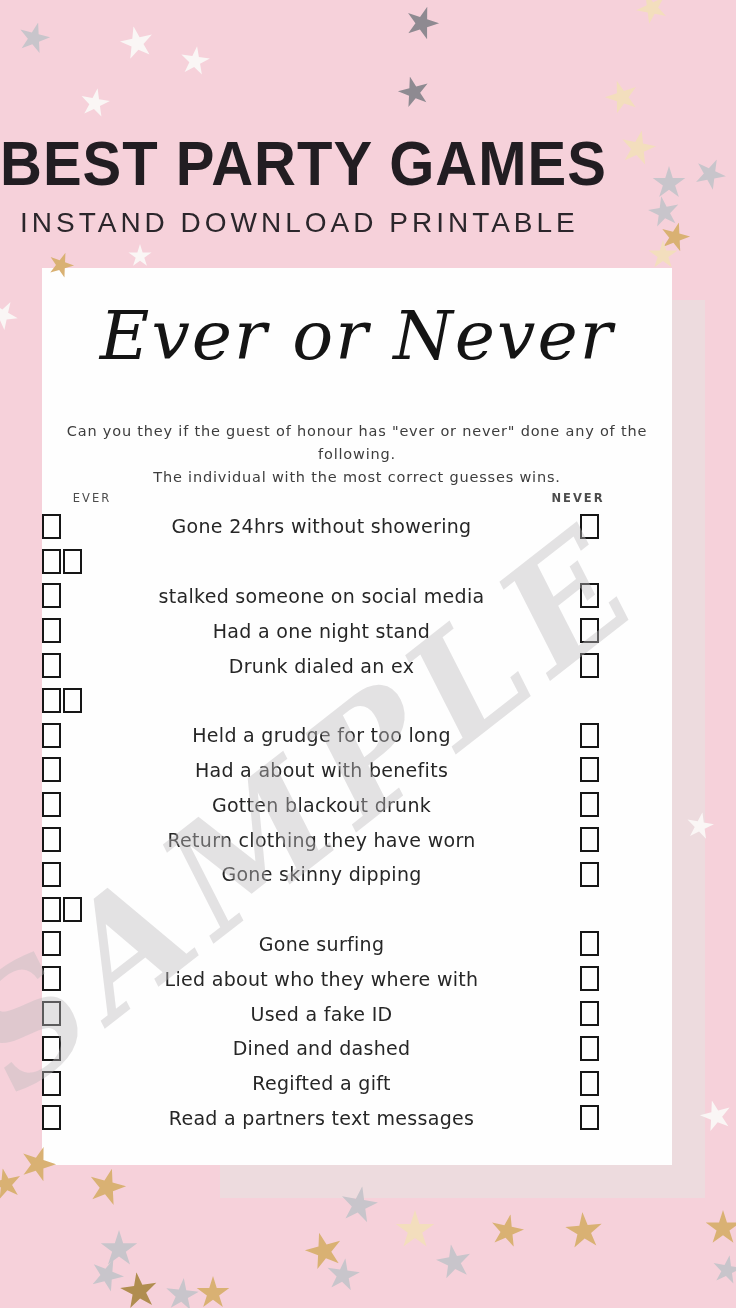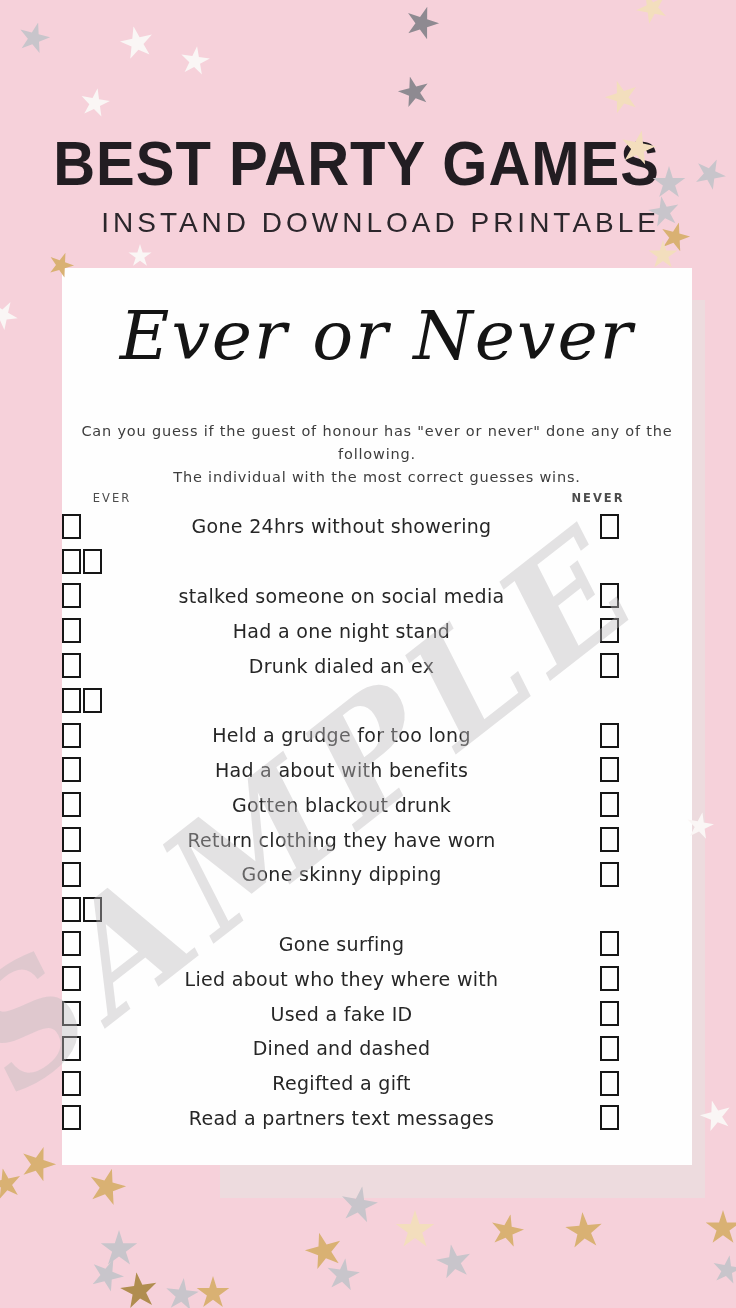--- a/index.html
+++ b/index.html
@@ -6,39 +6,39 @@
   body{
     width:736px;height:1308px;position:relative;overflow:hidden;
     background:#f6d1da;
     font-family:"Liberation Sans",sans-serif;
   }
   .star{
     position:absolute;z-index:4;pointer-events:none;
     clip-path:polygon(50% 0%,61% 35%,98% 35%,68% 57%,79% 91%,50% 70%,21% 91%,32% 57%,2% 35%,39% 35%);
   }
   .header{
-    position:absolute;left:0;top:126px;width:660px;text-align:right;z-index:3;
+    position:absolute;left:0;top:126px;width:660px;text-align:left;z-index:3;
   }
   .header-title{
     font-family:"Liberation Sans",sans-serif;
     font-size:58px;font-weight:700;letter-spacing:1px;color:#221d22;
     transform:scaleY(1.1);transform-origin:center top;white-space:nowrap;
   }
   .header-subtitle{
     margin-top:14px;
     font-family:"Liberation Sans",sans-serif;
     font-size:28px;font-weight:400;letter-spacing:4px;color:#2b262b;white-space:nowrap;margin-left:20px;
   }
   .panel{
     position:absolute;left:220px;top:300px;width:485px;height:898px;
     background:#eddbde;z-index:1;
   }
   .card{
     position:absolute;left:42px;top:268px;width:630px;height:897px;
-    background:#fefefe;z-index:2;margin-left:20px;
+    background:#fefefe;z-index:2;
   }
   .card-title{
     position:absolute;left:0;top:28px;width:100%;text-align:center;
     font-family:"DejaVu Serif",serif;font-style:italic;font-weight:400;
     font-size:68px;color:#141414;letter-spacing:2px;
   }
   .instructions{
     position:absolute;left:0;top:152px;width:100%;text-align:center;
     font-family:"DejaVu Sans",sans-serif;font-size:14.5px;line-height:23px;
     color:#3d3d3d;letter-spacing:0.8px;
@@ -78,21 +78,21 @@
 <div class="header">
   <div class="header-title">BEST PARTY GAMES</div>
   <div class="header-subtitle">INSTAND DOWNLOAD PRINTABLE</div>
 </div>
 
 <div class="panel"></div>
 
 <div class="card">
   <div class="card-title">Ever or Never</div>
   <div class="instructions">
-    <div>Can you guess if the guest of honour has "ever or never" done any of the following.</div>
+    <div>Can you they if the guest of honour has "ever or never" done any of the following.</div>
     <div>The individual with the most correct guesses wins.</div>
   </div>
   <div class="col-label ever">EVER</div>
   <div class="col-label never">NEVER</div>
   <div class="rows" id="rows">
       <div class="row">
         <span class="checkbox"></span>
         <span class="item-text">Gone 24hrs without showering</span>
         <span class="checkbox"></span>
       </div>

